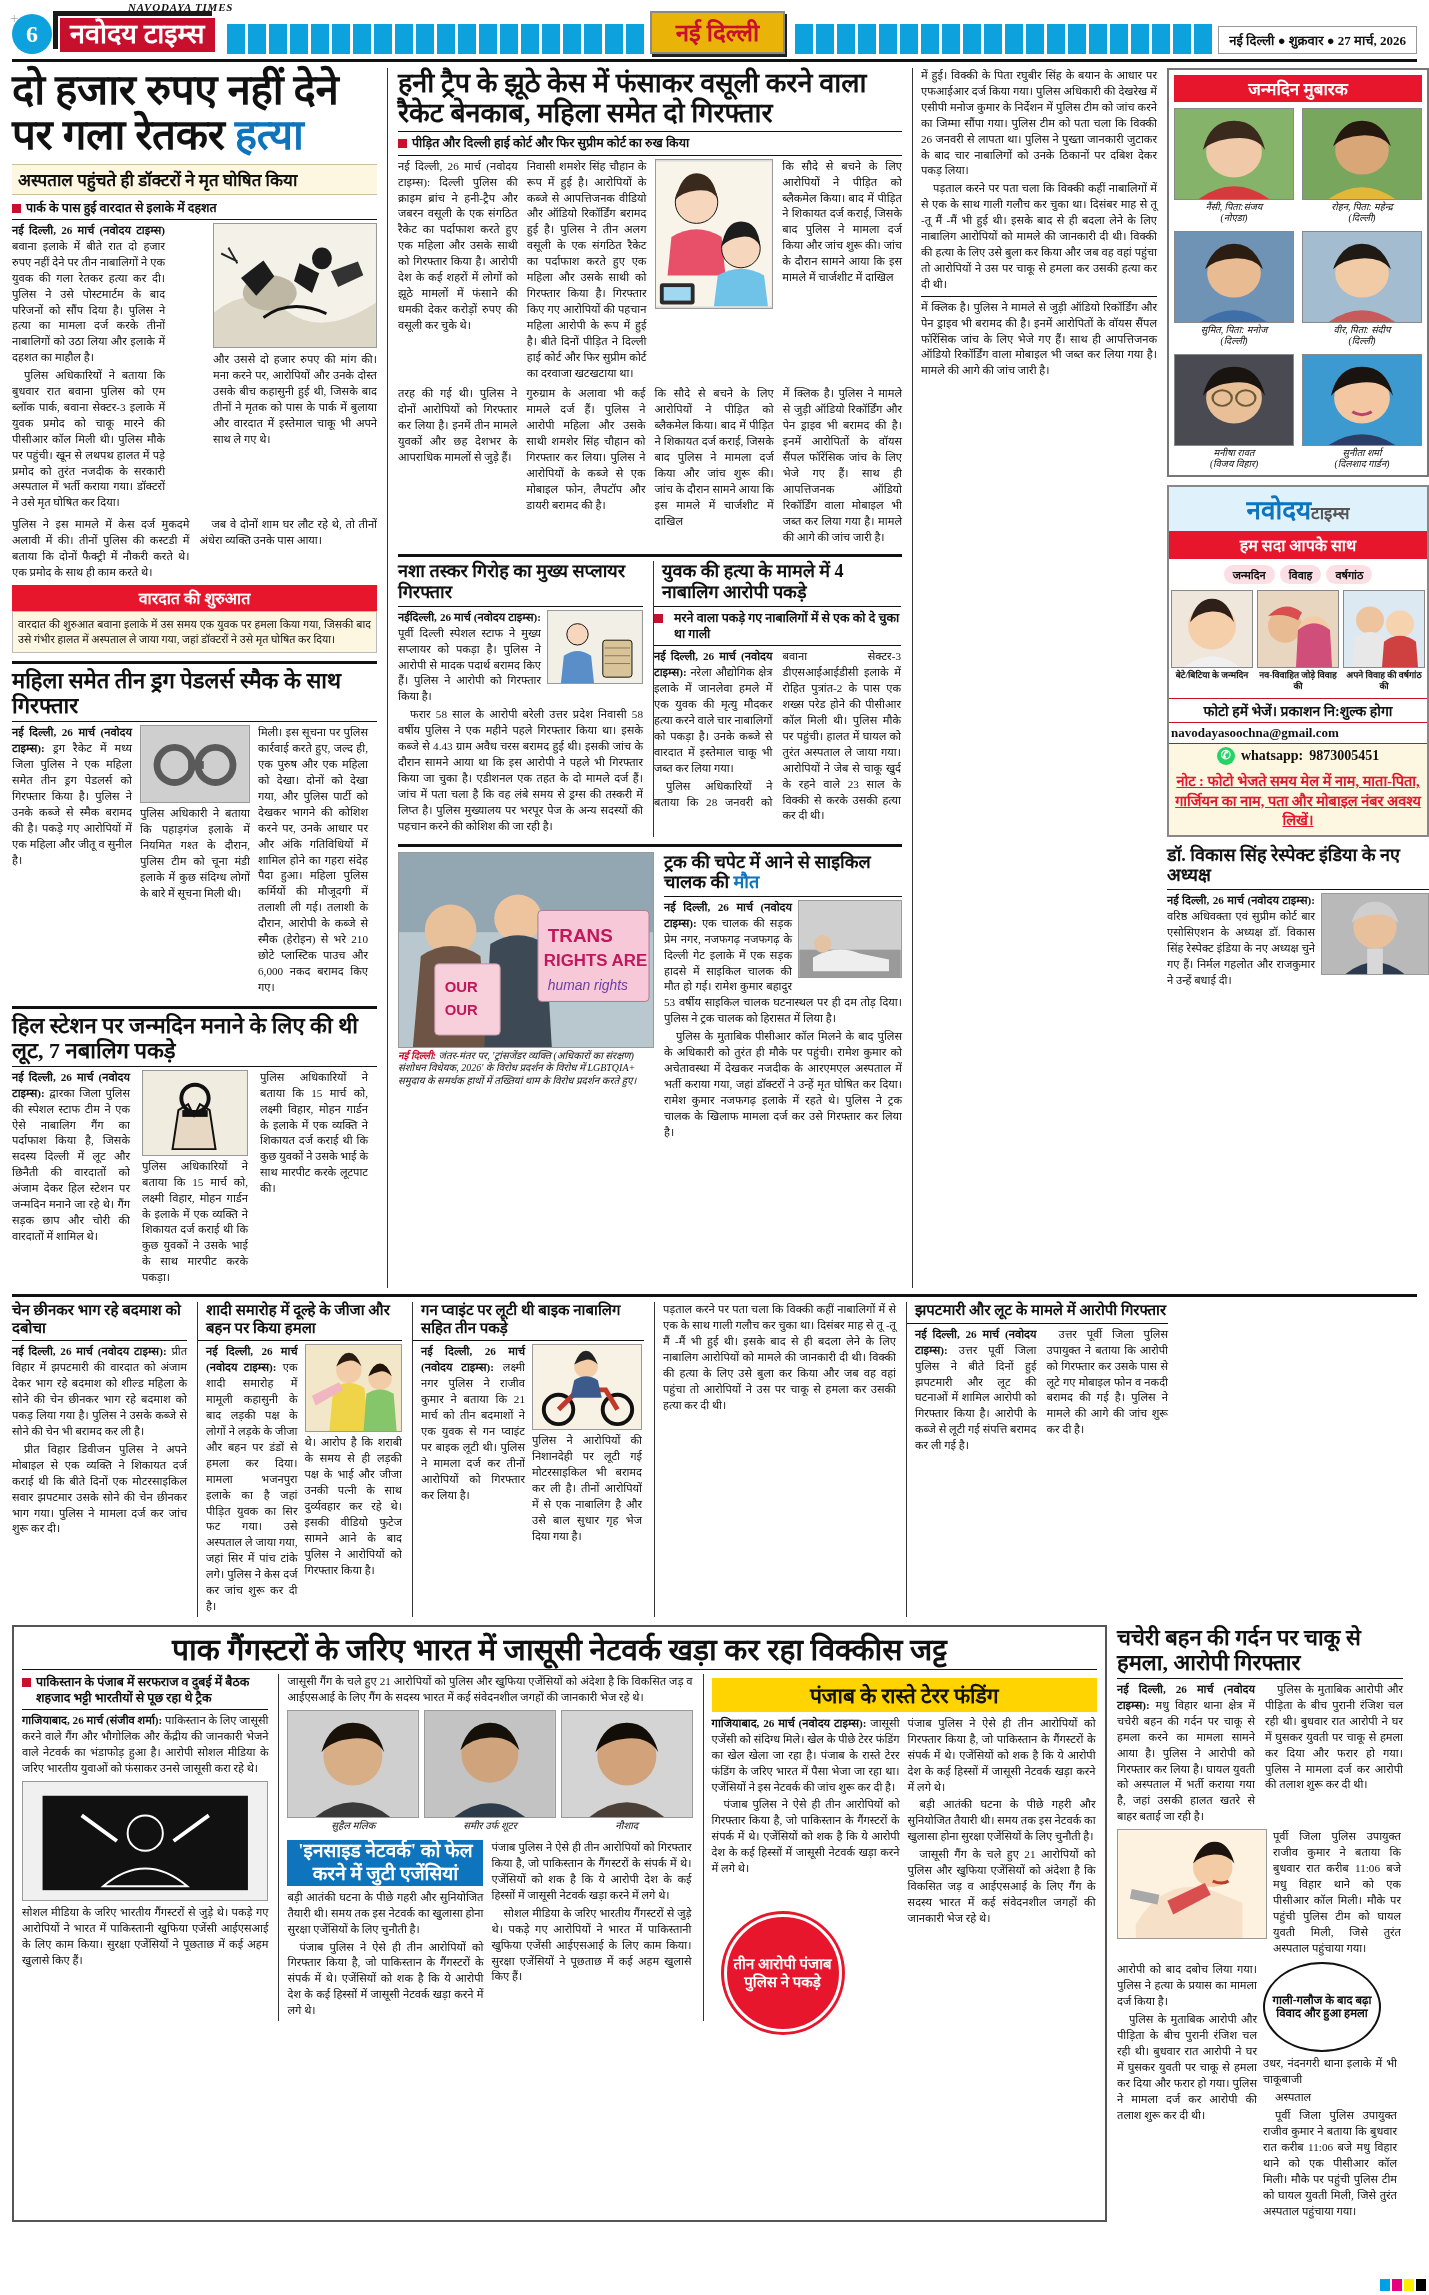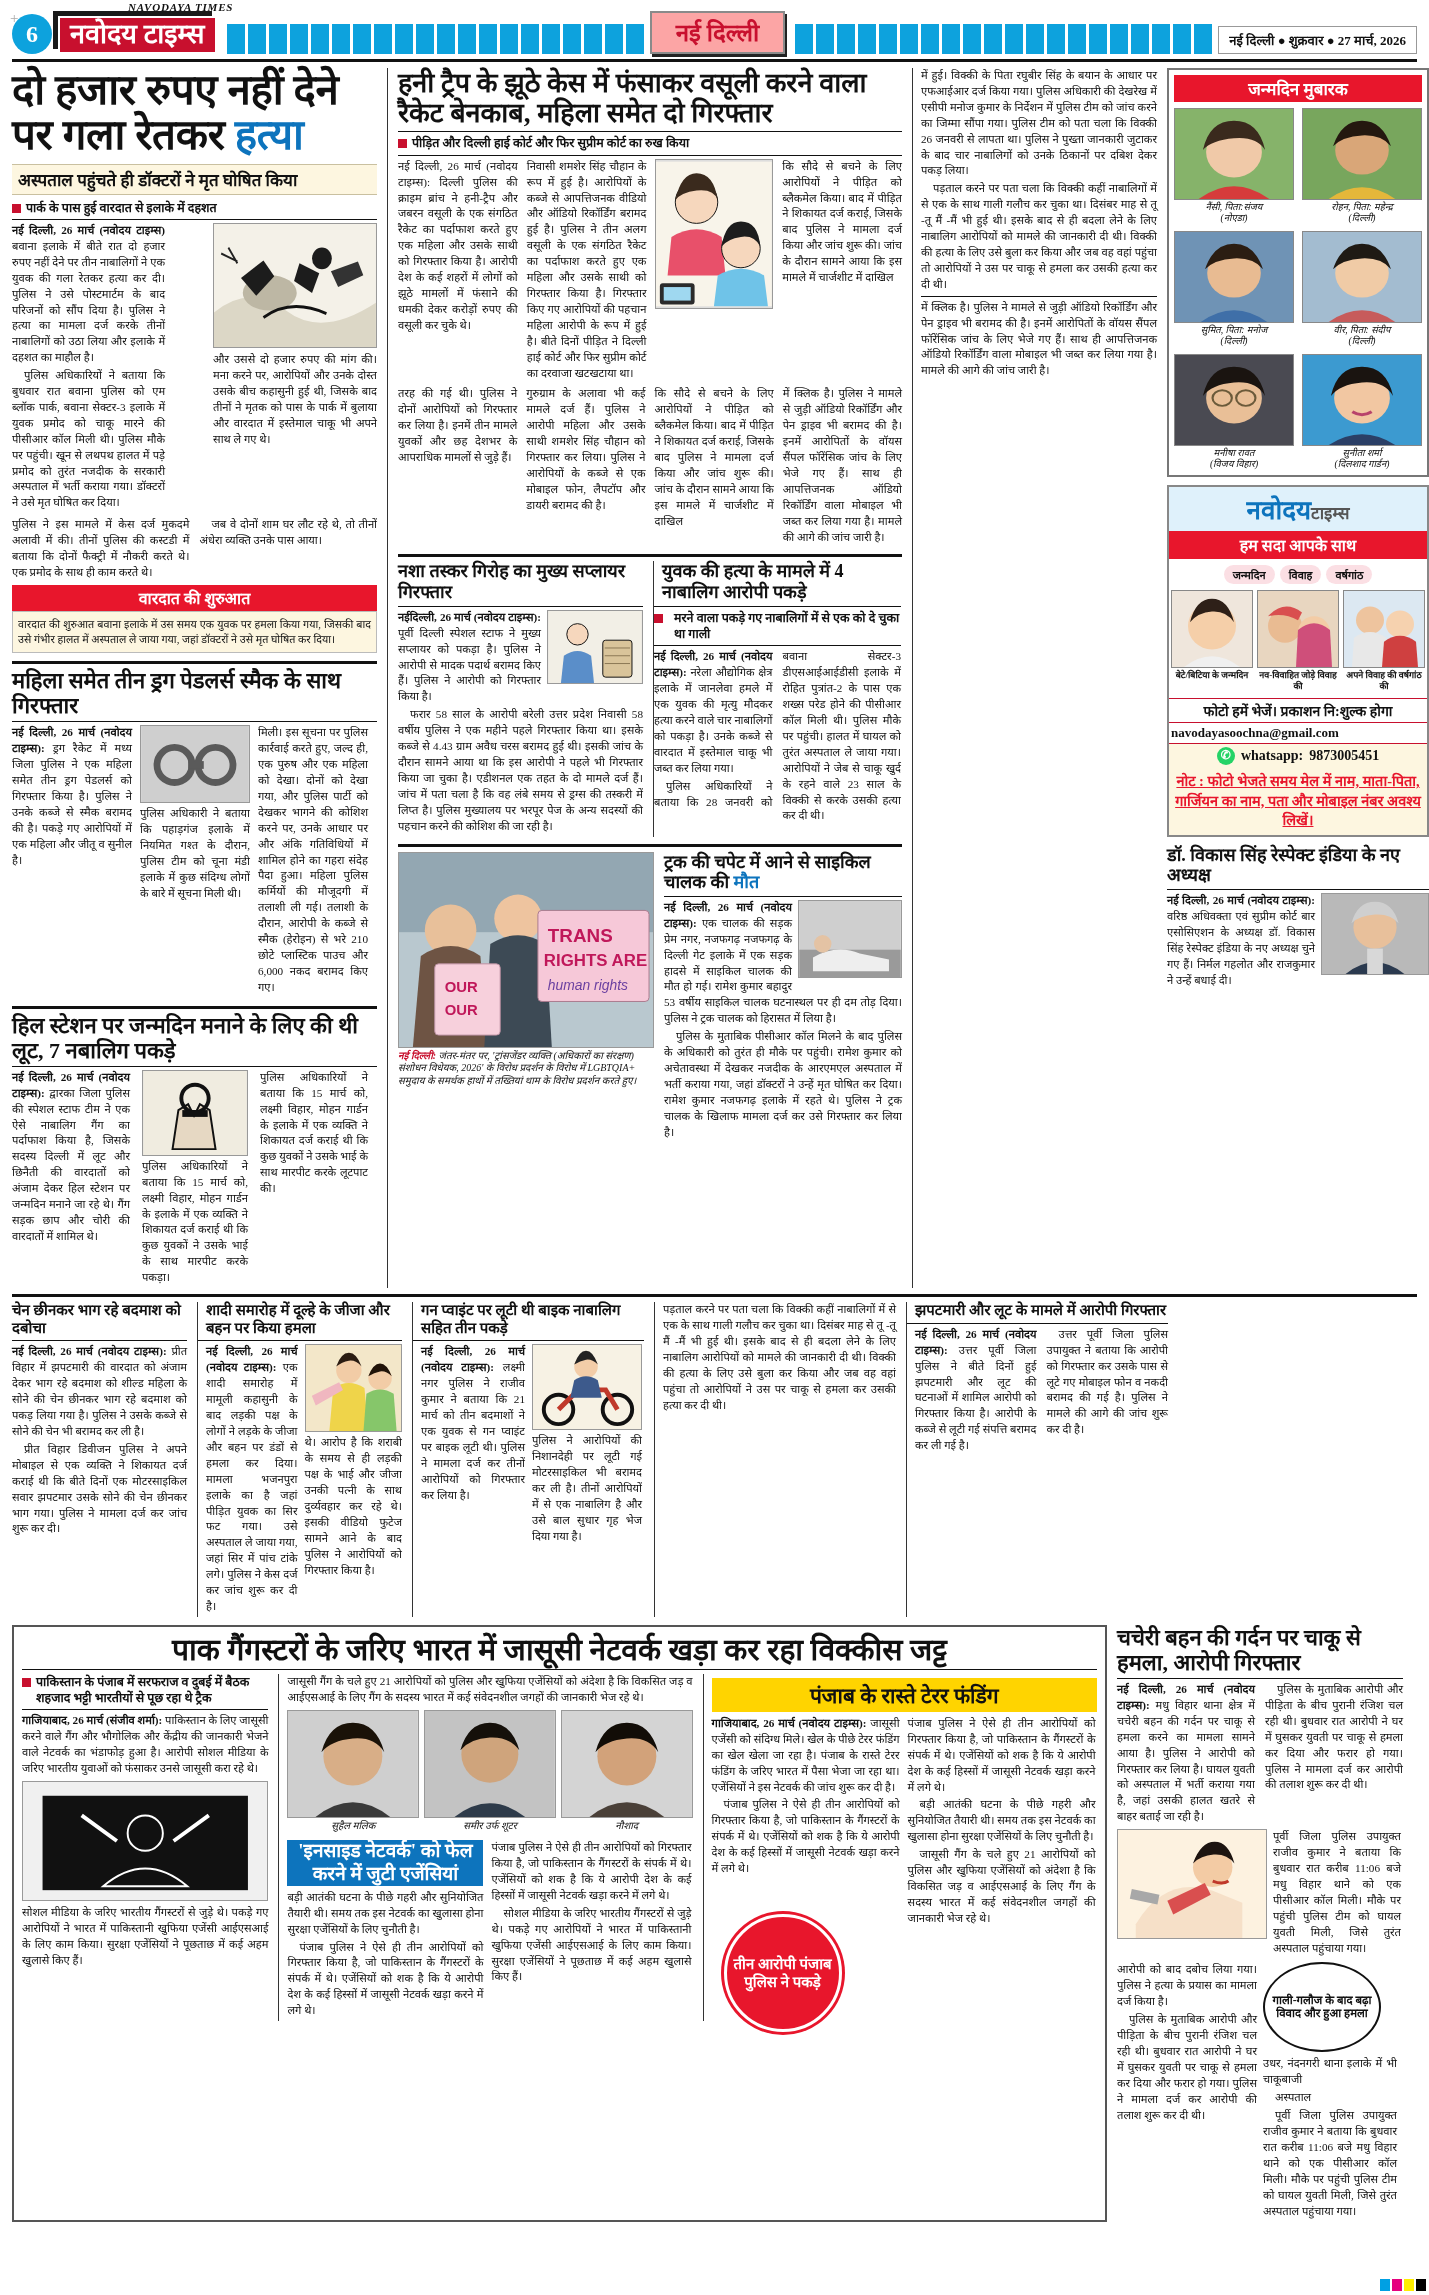--- a/index.html
+++ b/index.html
@@ -30,21 +30,21 @@
   }
   .logo-box {
     background: #c8102e; color: #fff; padding: 2px 10px 4px 10px;
     font-size: 27px; font-weight: bold; line-height: 1.05;
     border: 2px solid #fff; box-shadow: -5px -5px 0 0 #1a1a1a;
     white-space: nowrap;
   }
   .stripes { flex: 1 1 auto; height: 30px; margin: 0 4px 0 10px;
     background: repeating-linear-gradient(90deg,#0da2dd 0 18px,#fff 18px 21px); }
   .city-tab {
-    border: 2px solid #8a8a8a; background: #fca5a5; padding: 2px 24px 4px;
+    border: 2px solid #8a8a8a; background: #eab308; padding: 2px 24px 4px;
     font-size: 24px; font-weight: bold; color: #c8102e;
     position: relative; flex: 0 0 auto; box-shadow: 2px 3px 0 #222;
   }
   .date-tab {
     border: 1px solid #999; background: #fff; padding: 4px 10px;
     font-size: 13px; font-weight: bold; flex: 0 0 auto; white-space: nowrap;
   }
   .plus { position: absolute; left: -2px; top: 2px; color: #aaa; font-size: 15px; }
 
   

